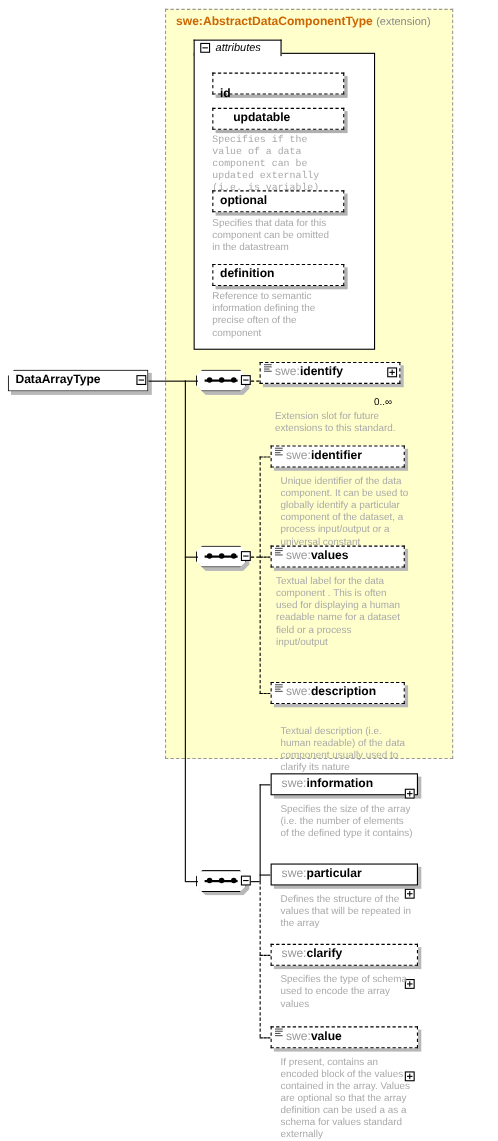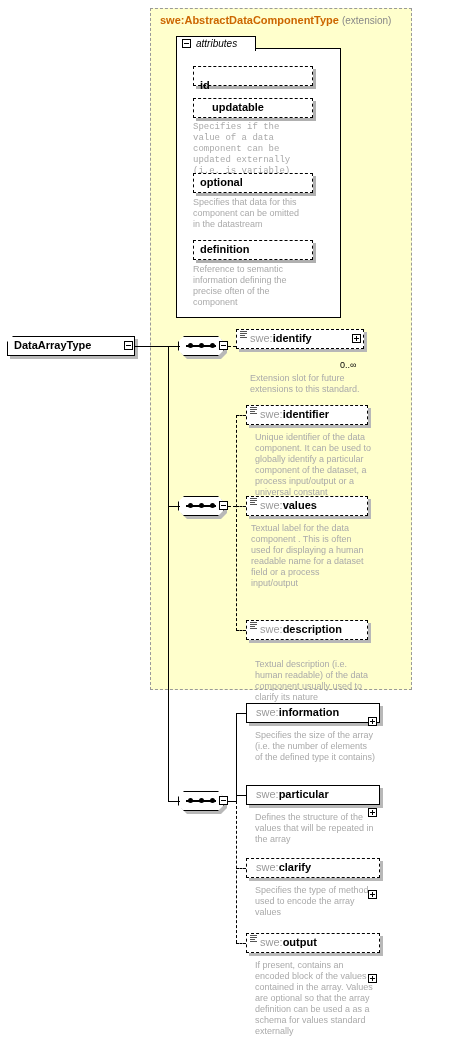--- a/index.html
+++ b/index.html
@@ -284,28 +284,28 @@
 <div class="abs plusbox" style="left:368px;top:790px;"></div>
 <div class="abs desc" style="left:255px;top:812px;width:122px;">Defines the structure of the values that will be repeated in the array</div>
 
 <div class="abs dln-h" style="left:236px;top:868px;width:10px;"></div>
 <div class="abs el-shadow" style="left:249px;top:861px;width:134px;height:20px;"></div>
 <div class="abs el-box optional" style="left:246px;top:858px;width:134px;"></div>
 <div class="abs el-name" style="left:256px;top:861px;">
   <span class="px">swe:</span><span>clarify</span>
 </div>
 <div class="abs plusbox" style="left:368px;top:863px;"></div>
-<div class="abs desc" style="left:255px;top:885px;width:122px;">Specifies the type of method used to encode the array values</div>
+<div class="abs desc" style="left:255px;top:885px;width:122px;">Specifies the type of schema used to encode the array values</div>
 
 <div class="abs dln-h" style="left:236px;top:943px;width:10px;"></div>
 <div class="abs el-shadow" style="left:249px;top:936px;width:134px;height:20px;"></div>
 <div class="abs el-box optional" style="left:246px;top:933px;width:134px;"></div>
 <div class="abs mixed-icon" style="left:250px;top:935px;">
     <i></i>
     <i></i>
     <i></i>
     <i></i>
   </div>
 <div class="abs el-name" style="left:260px;top:936px;">
-  <span class="px">swe:</span><span>output</span>
+  <span class="px">swe:</span><span>value</span>
 </div>
 <div class="abs plusbox" style="left:368px;top:938px;"></div>
 <div class="abs desc" style="left:255px;top:960px;width:122px;">If present, contains an encoded block of the values contained in the array. Values are optional so that the array definition can be used a as a schema for values standard externally</div>
 
 </body></html>

